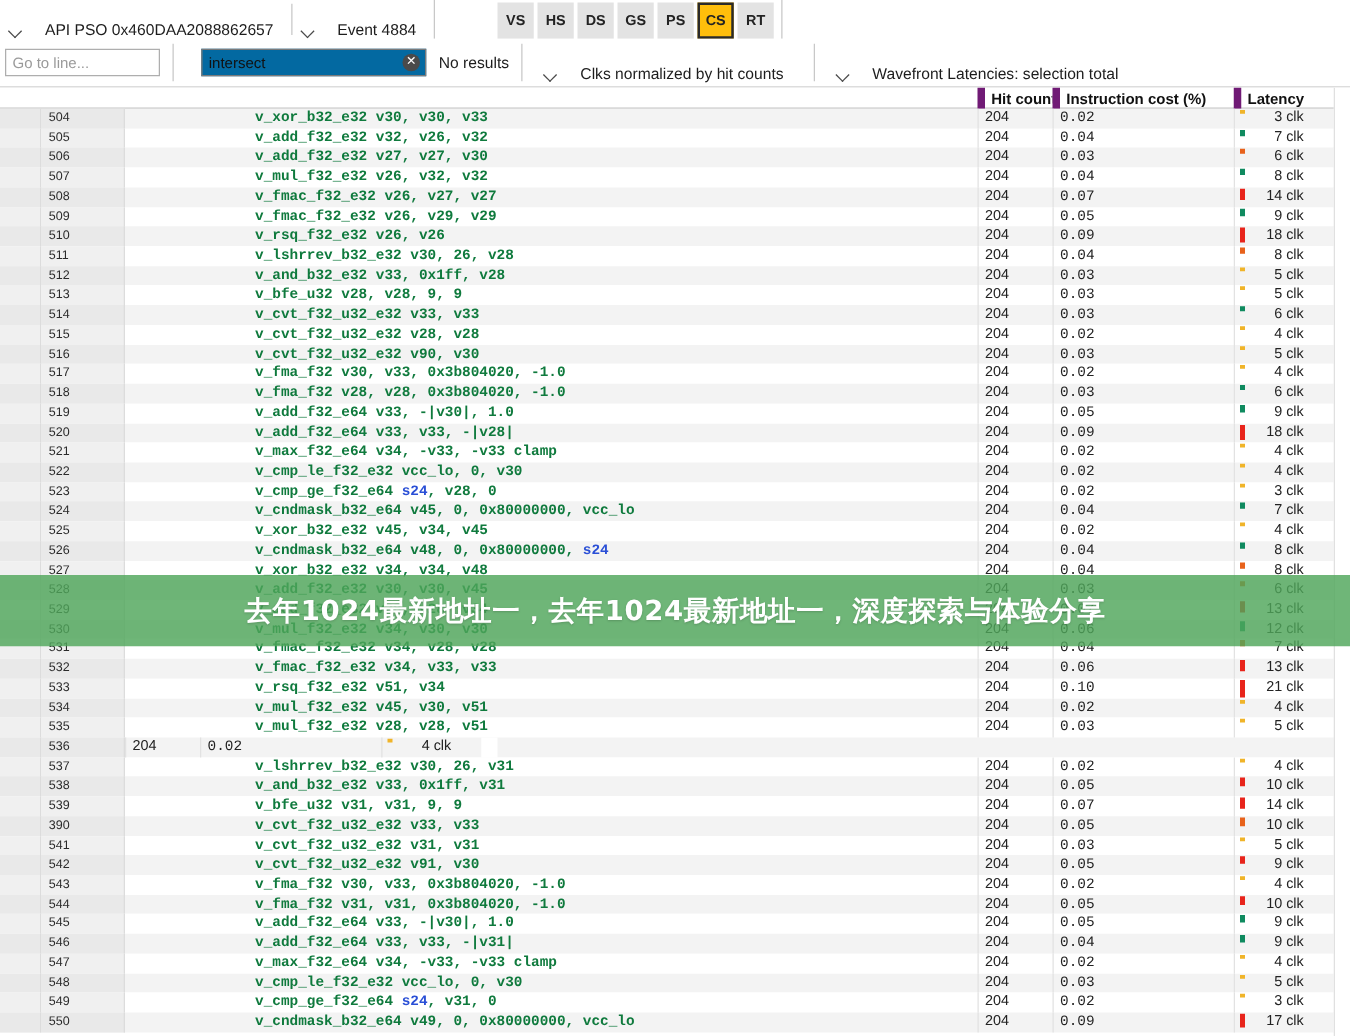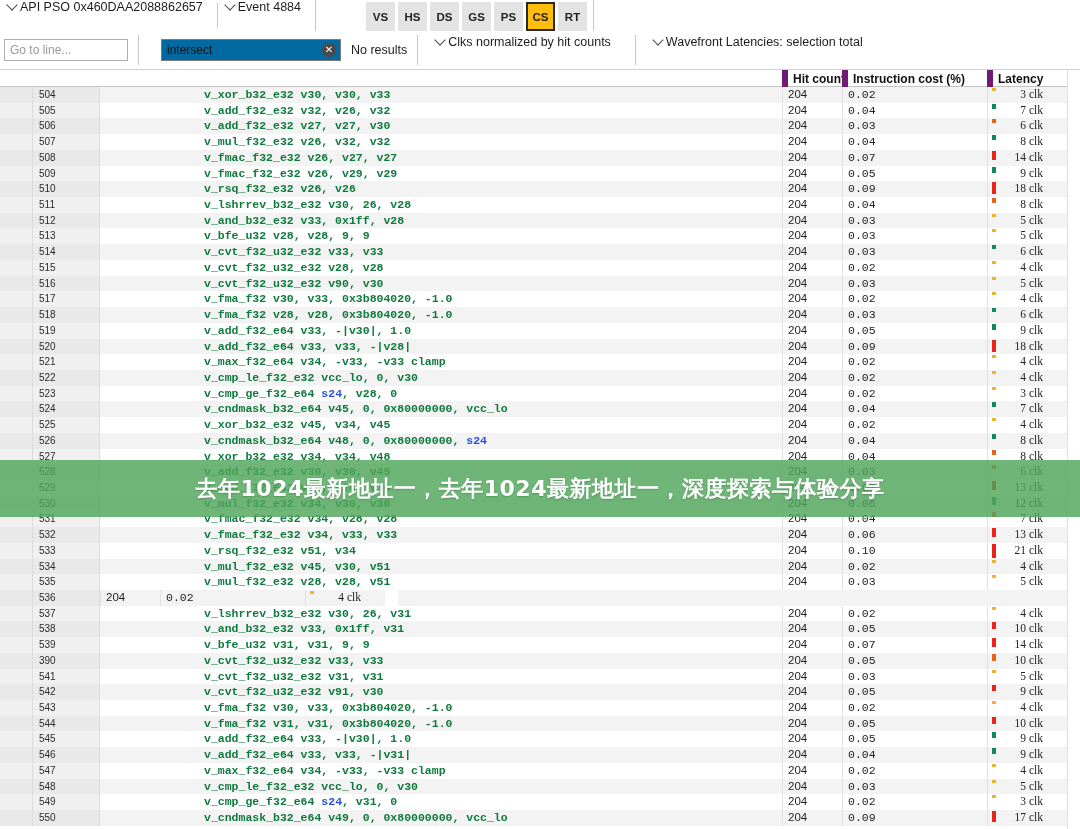--- a/index.html
+++ b/index.html
@@ -19,22 +19,22 @@
   
   .toolbar1 {
     position: relative;
     height: 31px;
     display: flex;
     align-items: stretch;
     background: #ffffff;
   }
   .combo {
     display: flex;
-    align-items: flex-start;
-    gap: 1px;
+    align-items: flex-end;
+    gap: 17px;
     padding: 0 14px 0 8px;
     height: 31px;
     font-size: 12.5px;
     color: #1d1d1d;
     white-space: nowrap;
   }
   .chev {
     display: inline-block;
     width: 11px; height: 11px;
     position: relative;
@@ -223,21 +223,21 @@
   }
   .cell-cost {
     font-family: "Liberation Mono", monospace;
     font-size: 11.5px;
     color: #232323;
     padding-left: 5px;
     border-left: 1px solid #e2e2e2;
   }
   .cell-lat {
     position: relative;
-    font-family: Liberation Serif, serif;
+    font-family: Liberation Sans, sans-serif;
     font-size: 11.5px;
     color: #232323;
     text-align: right;
     padding-right: 24px;
     border-left: 1px solid #e2e2e2;
   }
   .latbar {
     position: absolute;
     left: 4px;
     top: 1px;

